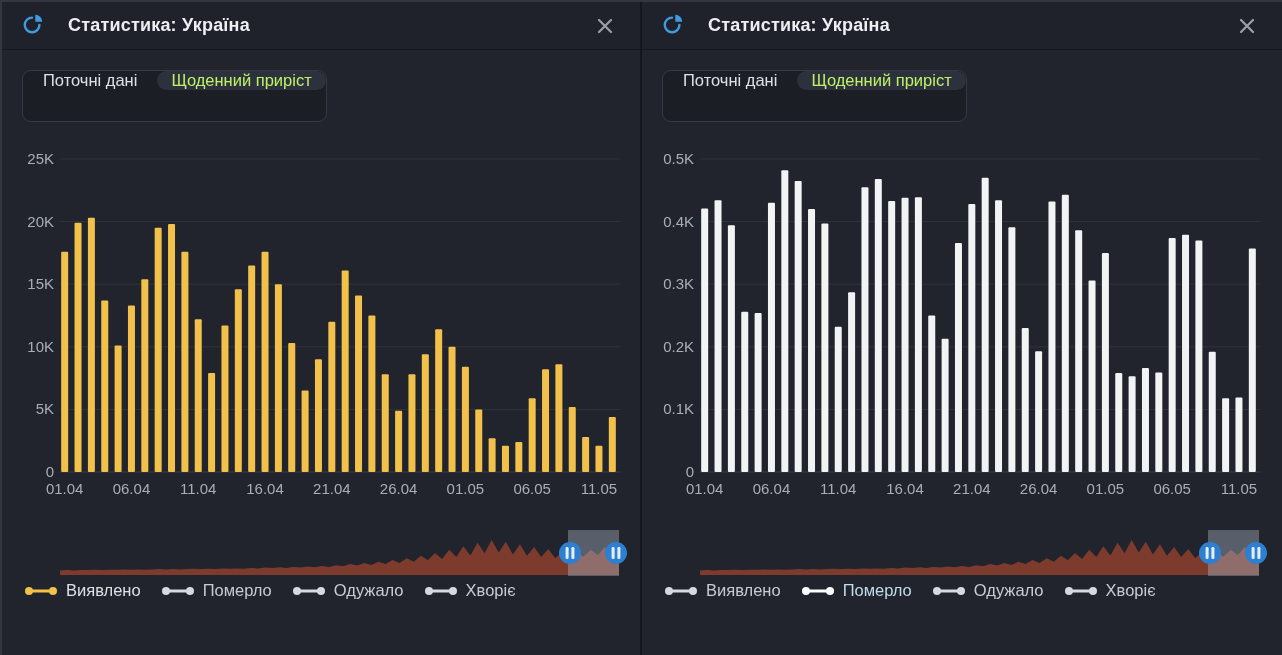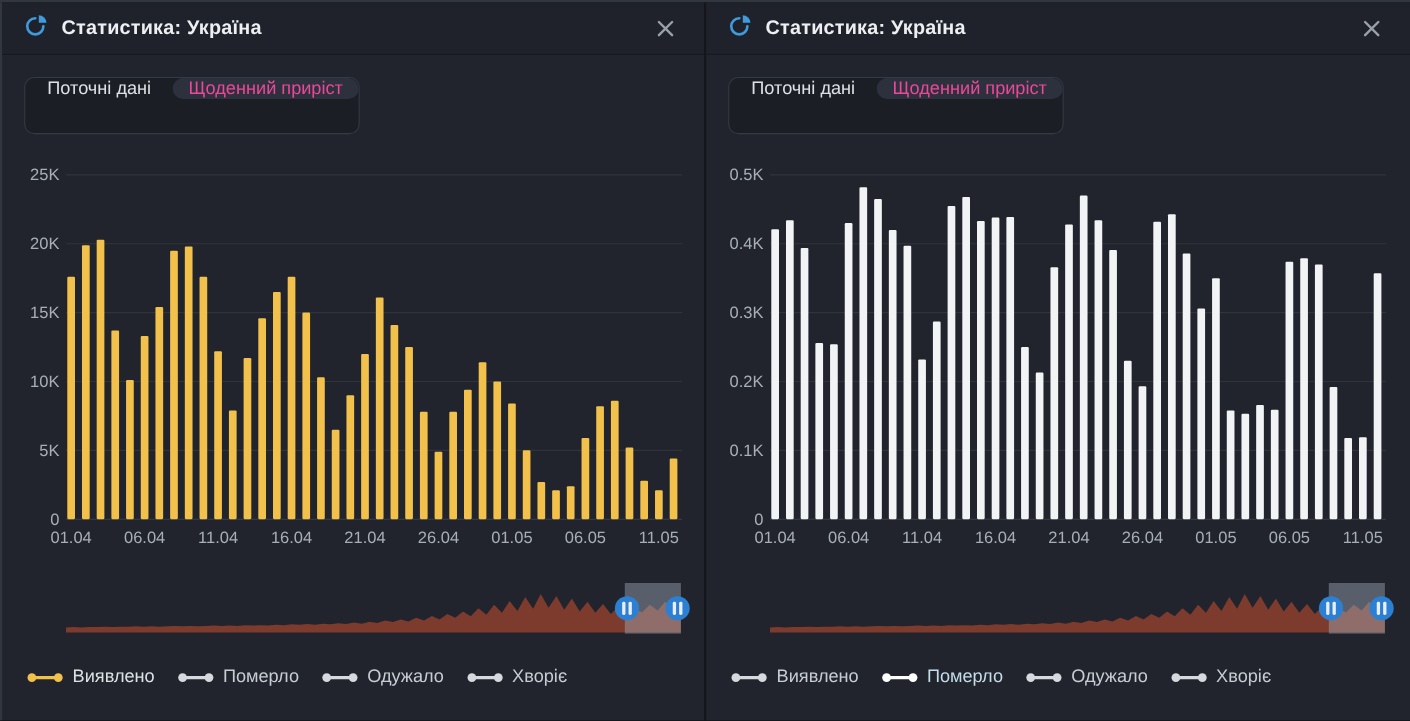--- a/index.html
+++ b/index.html
@@ -7,36 +7,36 @@
        font-family:"Liberation Sans","DejaVu Sans",sans-serif;}
   .app{display:flex;width:1282px;height:655px;background:#14161b;gap:2px;
        border-top:2px solid #32363e;box-sizing:border-box;}
   .panel{position:relative;flex:none;width:640px;height:100%;background:#21242c;
          box-sizing:border-box;}
   .panel-left{border-left:2px solid #32363e;}
   
   .hdr{position:absolute;top:0;left:0;right:0;height:48px;background:#1f222a;
        border-bottom:1px solid #161920;display:flex;align-items:center;
        padding:0 24px 0 20px;gap:12px;box-sizing:border-box;}
-  .hdr h1{font-size:18px;font-weight:700;color:#edeff2;margin:0;flex:1;
+  .hdr h1{font-size:18px;font-weight:700;color:#edeff2;margin:12px;flex:1;
           letter-spacing:.2px;}
   .close{background:none;border:none;padding:2px;cursor:pointer;line-height:0;}
   
   .tabs{position:absolute;top:68px;left:20px;height:50px;display:flex;
         align-items:flex-start;background:#1b1e25;border:1px solid #333945;
         border-radius:9px;overflow:hidden;}
   .tab{border:none;background:transparent;color:#dde1e6;font-size:16.5px;
        padding:0 20px;font-family:inherit;cursor:pointer;}
-  .tab.active{background:#2c313d;color:#ec4899;border-radius:12px;padding:0 14px;}
+  .tab.active{background:#2c313d;color:#bef264;border-radius:12px;padding:0 14px;}
   
   .chart{position:absolute;top:140px;left:0;}
   .brush{position:absolute;top:515px;left:0;cursor:ew-resize;}
   .ylab,.xlab{fill:#a8aeb7;font-size:15px;}
   
-  .legend{position:absolute;top:604px;left:22px;display:flex;gap:20px;
+  .legend{position:absolute;top:579px;left:22px;display:flex;gap:20px;
           align-items:flex-start;}
   .li{display:flex;align-items:center;gap:8px;font-size:16.5px;cursor:pointer;}
   .li .mk{flex:none;}
 </style>
 </head>
 <body>
 
 <div class="app">
 
   <section class="panel panel-left">

